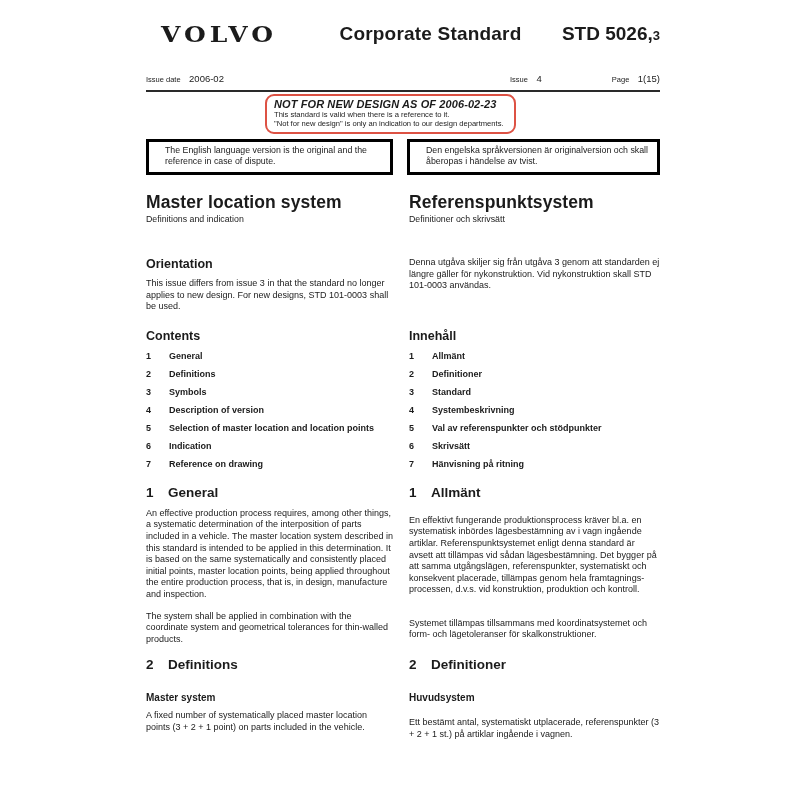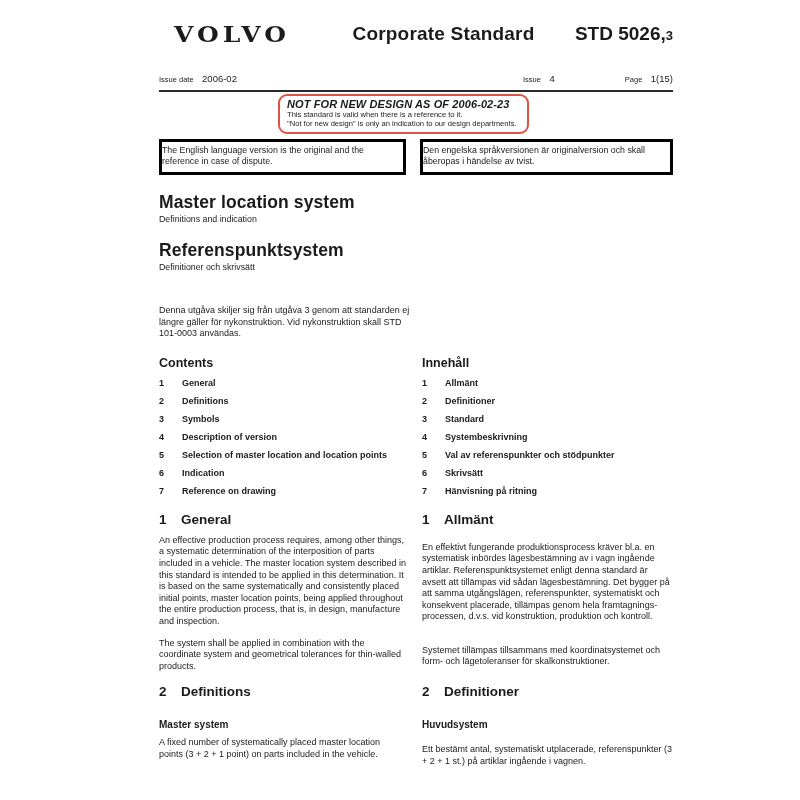--- a/index.html
+++ b/index.html
@@ -6,21 +6,21 @@
   html, body { background: #ffffff; }
   body {
     width: 800px; height: 800px;
     font-family: "Liberation Sans", sans-serif;
     color: #1b1b1b;
     overflow: hidden;
     position: relative;
   }
   .page {
     position: absolute;
-    left: 159px; top: 14px;
+    left: 146px; top: 14px;
     width: 514px;
   }
   
   .hdr-top {
     display: flex;
     align-items: center;
     height: 40px;
   }
   .logo {
     font-family: "DejaVu Serif", "Liberation Serif", serif;
@@ -79,31 +79,31 @@
   }
   .notice-line { font-size: 7.6px; line-height: 9px; color: #222; }
   
   .lang-row {
     display: flex;
     gap: 14px;
     margin-top: 5px;
   }
   .lang-box {
     border: 3px solid #000;
-    padding: 3px 6px 5px 0;
+    padding: 3px 6px 5px 16px;
     font-size: 8.8px;
     line-height: 11px;
   }
   .lang-box.en { width: 247px; }
   .lang-box.sv { width: 253px; }
   
   .row { display: flex; gap: 16px; }
   .cell-l { width: 247px; }
   .cell-r { width: 251px; }
-  .titles-row { margin-top: 17px; flex-direction: column; }
+  .titles-row { margin-top: 17px; }
   .doc-title { font-size: 17.5px; font-weight: 700; letter-spacing: 0.1px; line-height: 20px; }
   .doc-subtitle { font-size: 8.8px; margin-top: 2px; }
   .orient-row { margin-top: 33px; }
   h3.sub-head { font-size: 12.5px; font-weight: 700; margin-bottom: 7px; }
   p.body-text { font-size: 9px; line-height: 11.6px; }
   p.body-text + p.body-text { margin-top: 7px; }
   .contents-row { margin-top: 16px; }
   .toc-item { display: flex; margin-bottom: 6px; }
   .toc-num { width: 23px; font-size: 9px; font-weight: 700; line-height: 12px; flex: none; }
   .toc-label { font-size: 9px; font-weight: 700; line-height: 12px; }
@@ -159,20 +159,24 @@
       <div class="doc-title">Master location system</div>
       <div class="doc-subtitle">Definitions and indication</div>
     </div>
     <div class="cell-r">
       <div class="doc-title">Referenspunktsystem</div>
       <div class="doc-subtitle">Definitioner och skrivsätt</div>
     </div>
   </div>
 
   <div class="row orient-row">
+    <div class="cell-l">
+      <h3 class="sub-head">Orientation</h3>
+      <p class="body-text">This issue differs from issue 3 in that the standard no longer applies to new design. For new designs, STD 101-0003 shall be used.</p>
+    </div>
     <div class="cell-r">
       <p class="body-text">Denna utgåva skiljer sig från utgåva 3 genom att standarden ej längre gäller för nykonstruktion. Vid nykonstruktion skall STD 101-0003 användas.</p>
     </div>
   </div>
 
   <div class="row contents-row">
     <div class="cell-l">
       <h3 class="sub-head">Contents</h3>
     </div>
     <div class="cell-r">

